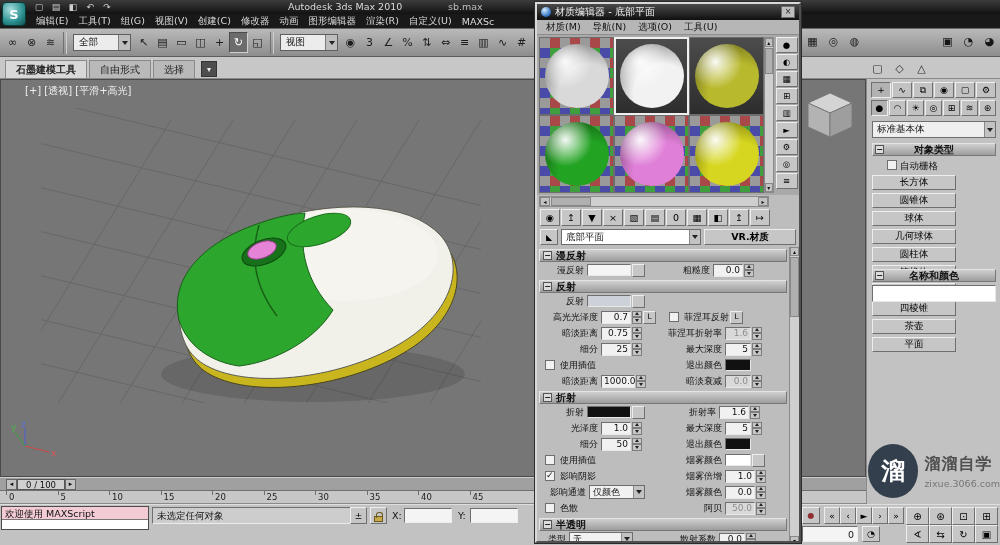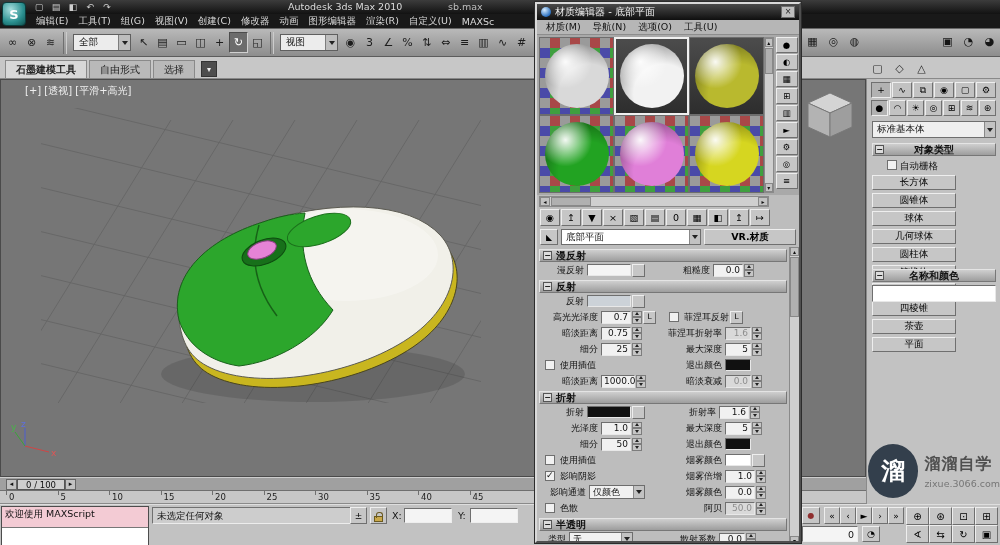--- a/index.html
+++ b/index.html
@@ -87,21 +87,21 @@
     border-top:1px solid #cecece; border-bottom:1px solid #6f6f6f; display:flex; align-items:center; padding-left:6px; }
   .tl-arrow { width:11px; height:11px; background:#c2c2c2; border:1px solid #666; font-size:7px; line-height:9px; text-align:center; }
   .tl-handle { width:48px; height:11px; background:#cfcfcf; border:1px solid #555; font-size:8.5px; text-align:center; line-height:10px; }
   .tl-ruler { position:absolute; left:0; top:491px; width:866px; height:13px; background:#c7c7c7;
     border-bottom:1px solid #8a8a8a; display:flex; padding-left:6px; overflow:hidden; }
   .tick { width:51.5px; flex:none; font-size:8.5px; color:#222; position:relative; padding-left:3px; line-height:12px; }
   .tick::before { content:""; position:absolute; left:0; top:0; height:4px; border-left:1px solid #707070; }
 
   
   .statusbar { position:absolute; left:0; top:504px; width:1000px; height:41px; background:#c2c2c2; border-top:1px solid #dedede; }
-  .listener { position:absolute; left:1px; top:1px; width:148px; height:40px; border:1px solid #4c4c4c; display:flex; flex-direction:column; }
+  .listener { position:absolute; left:1px; top:1px; width:148px; height:24px; border:1px solid #4c4c4c; display:flex; flex-direction:column; }
   .listener-pink { flex:1; background:#f3cbd4; font-size:9.5px; padding:1px 3px; border-bottom:1px solid #777; white-space:nowrap; overflow:hidden; }
   .listener-white { flex:1; background:#ffffff; }
   .sunken { background:#cdcdcd; border:1px solid; border-color:#707070 #ececec #ececec #707070; }
   .status-field { position:absolute; left:152px; top:2px; width:214px; height:17px; font-size:9.5px; padding:2px 4px; }
   .prompt-field { position:absolute; left:152px; top:21px; width:378px; height:17px; font-size:9.5px; padding:2px 4px; }
   .sb-absrel { position:absolute; left:350px; top:2px; width:17px; height:17px; background:#c6c6c6; border:1px solid; border-color:#eee #6f6f6f #6f6f6f #eee; font-size:9px; }
   .lock-btn { position:absolute; left:370px; top:2px; width:17px; height:17px; background:#c6c6c6; border:1px solid; border-color:#eee #6f6f6f #6f6f6f #eee; }
   .lock-icon { position:relative; width:9px; height:6px; background:#caa94a; border:1px solid #6b5a20; display:block; margin:6px auto 0; }
   .lock-icon::before { content:""; position:absolute; left:1px; top:-5px; width:5px; height:5px;
     border:1.5px solid #6b5a20; border-bottom:none; border-radius:3px 3px 0 0; }

